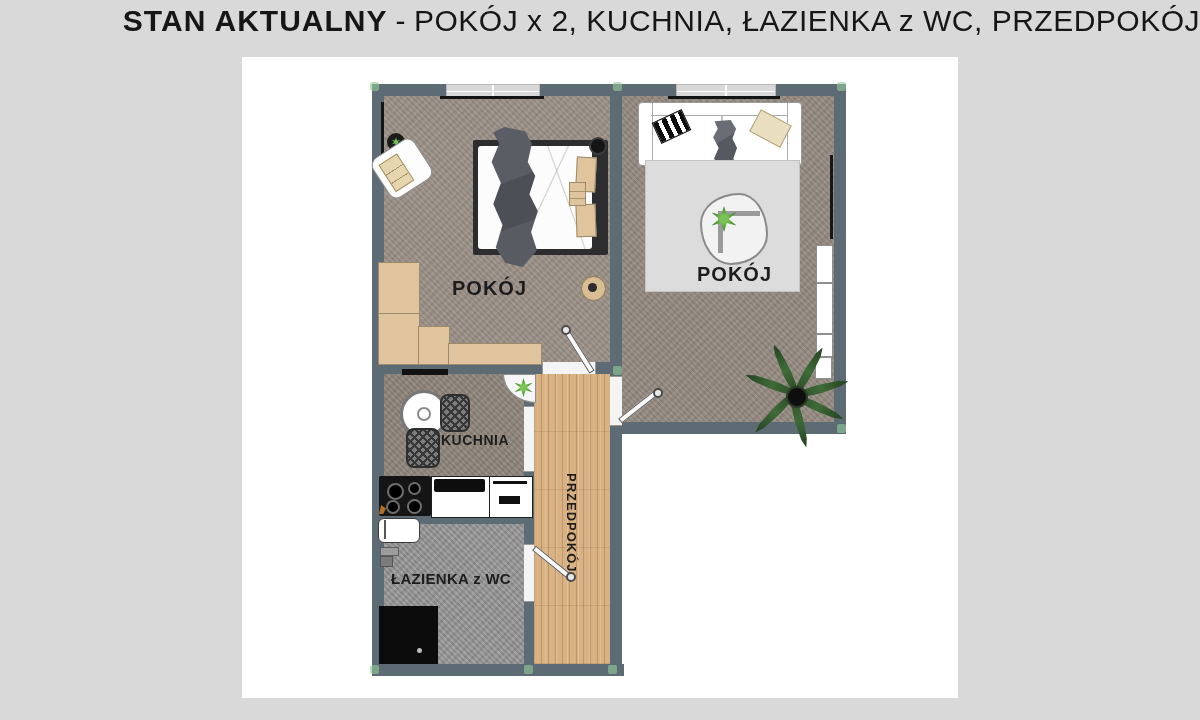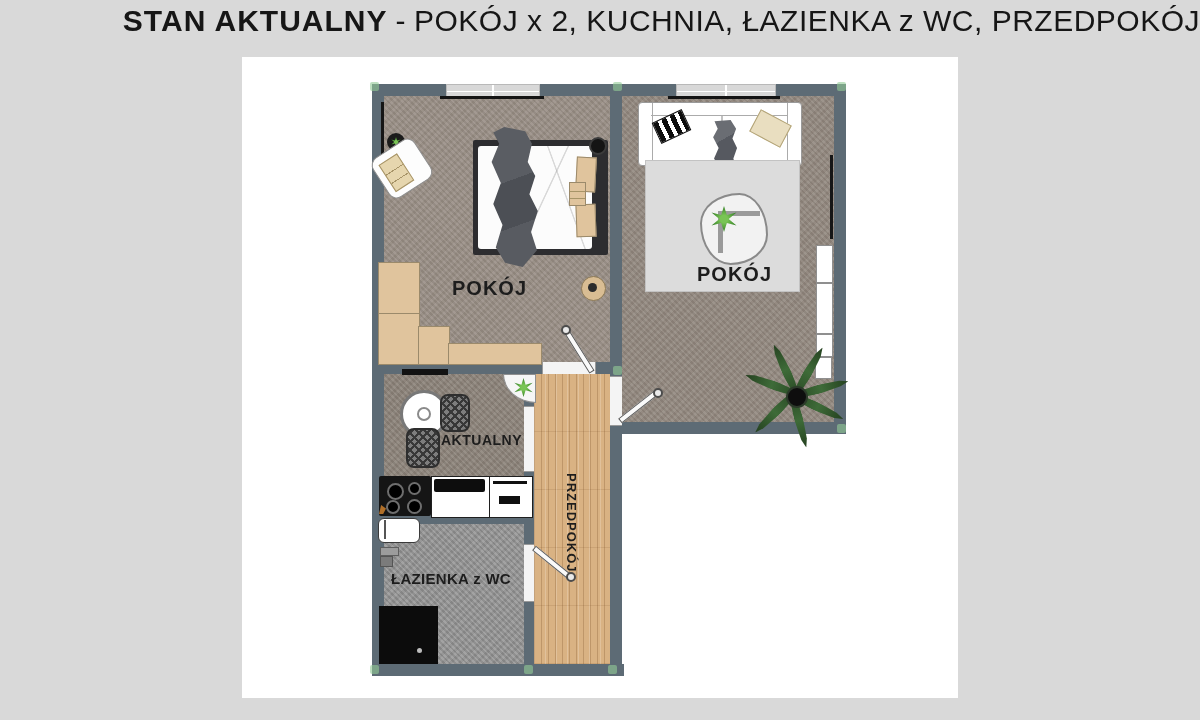--- a/index.html
+++ b/index.html
@@ -184,21 +184,21 @@
 
     <div class="abs" style="left:402px;top:369px;width:46px;height:6px;background:#121212;"></div>
     <div class="abs" style="left:503px;top:374px;width:31px;height:27px;background:#f6f6f6;border:1px solid #8f8f8f;border-bottom-left-radius:100%;">
       <div class="starburst" style="left:10px;top:3px;width:19px;height:19px;"></div>
     </div>
     <div class="abs" style="left:400px;top:390px;width:42px;height:42px;border-radius:50%;background:#fff;border:3px solid #787878;">
       <div class="abs" style="left:14px;top:14px;width:10px;height:10px;border-radius:50%;background:#fff;border:2px solid #8a8a8a;"></div>
     </div>
     <div class="chair-woven" style="left:440px;top:394px;width:26px;height:34px;"></div>
     <div class="chair-woven" style="left:406px;top:428px;width:30px;height:36px;"></div>
-    <div class="room-label" style="left:441px;top:432px;font-size:14px;letter-spacing:.5px;">AKTUALNY</div>
+    <div class="room-label" style="left:441px;top:432px;font-size:14px;letter-spacing:.5px;">KUCHNIA</div>
 
     <div class="abs" style="left:379px;top:476px;width:52px;height:40px;background:#151515;border-radius:2px;">
       <div class="burner" style="left:8px;top:7px;width:13px;height:13px;"></div>
       <div class="burner" style="left:29px;top:6px;width:9px;height:9px;"></div>
       <div class="burner" style="left:7px;top:24px;width:10px;height:10px;"></div>
       <div class="burner" style="left:28px;top:23px;width:11px;height:11px;"></div>
     </div>
     <div class="abs" style="left:379px;top:505px;width:7px;height:9px;background:#b06f28;clip-path:polygon(0 100%,30% 0,100% 40%,60% 100%);"></div>
     <div class="abs" style="left:431px;top:476px;width:58px;height:40px;background:#fff;border:1.5px solid #1f1f1f;">
       <div class="abs" style="left:2px;top:2px;width:51px;height:13px;background:#0d0d0d;border-radius:2px;"></div>

